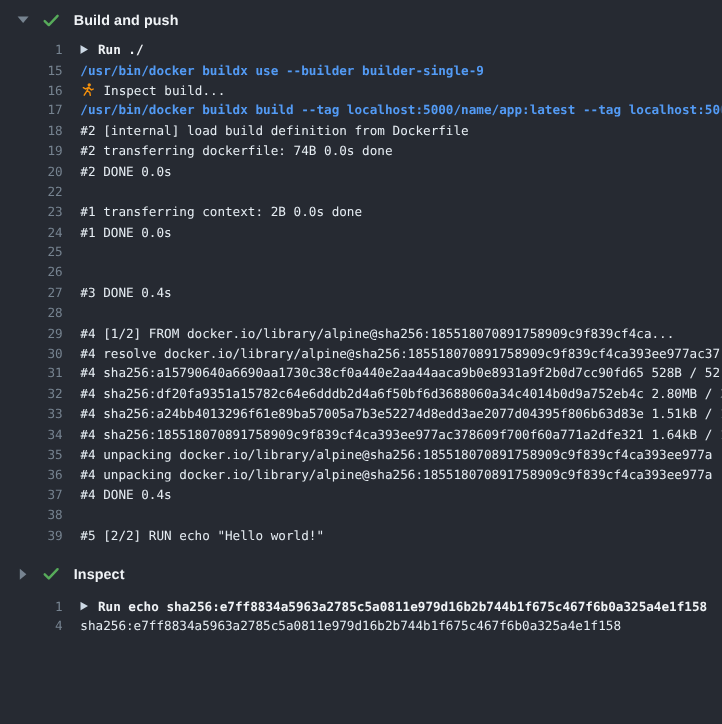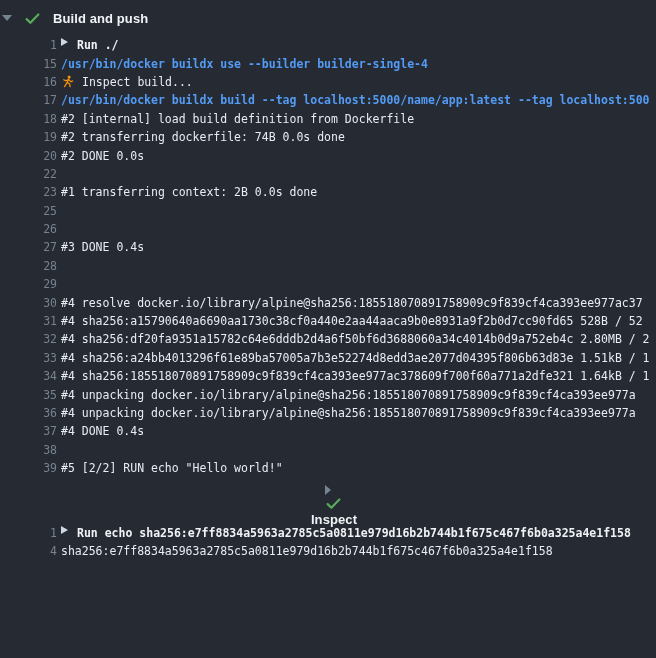--- a/index.html
+++ b/index.html
@@ -13,47 +13,47 @@
     --row-h:18.4px;
   }
   html,body{margin:0;padding:0;}
   body{
     width:656px;height:658px;overflow:hidden;
     background:var(--bg);
     font-family:"DejaVu Sans Mono","Liberation Mono",monospace;
     font-size:11.5px;color:var(--text);
   }
   .section-header{
-    display:flex;align-items:center;height:36px;cursor:pointer;
+    display:flex;align-items:center;height:36px;padding-left:14px;cursor:pointer;
   }
   .chev-box{width:14px;display:flex;justify-content:center;flex:none;}
   .chev-down{width:0;height:0;border-left:5px solid transparent;border-right:5px solid transparent;border-top:6px solid var(--chev);}
   .chev-right{width:0;height:0;border-top:5px solid transparent;border-bottom:5px solid transparent;border-left:6px solid var(--chev);}
   .check-box{margin-left:10px;width:17px;height:17px;flex:none;color:var(--green);}
   .check-box svg{display:block;width:17px;height:17px;}
   .section-title{
     margin-left:12px;
     font-family:"Liberation Sans","DejaVu Sans",sans-serif;
     font-size:13px;font-weight:700;color:var(--text-bright);
     letter-spacing:.1px;
   }
   .log-line{display:flex;align-items:center;height:var(--row-h);}
   .line-num{width:57px;flex:none;text-align:right;color:var(--num);user-select:none;cursor:pointer;}
-  .line-content{margin-left:4px;flex:1;min-width:0;display:flex;overflow:hidden;}
+  .line-content{margin-left:16px;flex:1;min-width:0;display:flex;align-items:center;overflow:hidden;}
   .line-text{white-space:pre;overflow:hidden;}
   .style-command .line-text{color:var(--blue);font-weight:bold;}
   .style-command-header .line-text{color:var(--text-bright);font-weight:bold;}
   .play-tri{
     width:0;height:0;flex:none;display:inline-block;
     border-top:4.5px solid transparent;border-bottom:4.5px solid transparent;
     border-left:7px solid #cdd9e5;margin-right:9px;
   }
   .emoji-ico{width:13px;height:13px;flex:none;margin-right:8px;display:inline-block;}
   .sec-inspect{margin-top:8px;}
-  .sec-inspect .section-header{height:36px;flex-direction:column;}
+  .sec-inspect .section-header{height:36px;}
   .sec-digest{margin-top:2px;}
   .sec-digest .section-header{height:32px;}
 </style>
 </head>
 <body>
 
 <div id="log-root">
   <section class="log-section sec-build">
     <div class="section-header">
       <span class="chev-box">
@@ -72,21 +72,21 @@
     <span class="line-content">
             <span class="play-tri"></span>
             <span class="line-text">Run ./</span>
           </span>
   </div>
 
 
   <div class="log-line style-command">
     <span class="line-num">15</span>
     <span class="line-content">
-            <span class="line-text">/usr/bin/docker buildx use --builder builder-single-4</span>
+            <span class="line-text">/usr/bin/docker buildx use --builder builder-single-9</span>
           </span>
   </div>
 
   <div class="log-line style-default">
     <span class="line-num">16</span>
     <span class="line-content">
             <svg class="emoji-ico" viewBox="0 0 16 16">
               <circle cx="10" cy="2.6" r="1.9" fill="#f4900c"></circle>
               <path d="M9.6 5 L7.6 9 M7.6 9 L4.4 14.2 M7.6 9 L10.6 11 L11.2 14.4 M9.6 5.4 L5.8 7.2 L3.4 5.8 M9.8 6 L12.4 8.2 L14.4 7.4" stroke="#f4900c" stroke-width="1.6" fill="none" stroke-linecap="round"></path>
             </svg>
@@ -127,20 +127,26 @@
     <span class="line-num">22</span>
   </div>
 
   <div class="log-line style-default">
     <span class="line-num">23</span>
     <span class="line-content">
             <span class="line-text">#1 transferring context: 2B 0.0s done</span>
           </span>
   </div>
 
+  <div class="log-line style-default">
+    <span class="line-num">24</span>
+    <span class="line-content">
+            <span class="line-text">#1 DONE 0.0s</span>
+          </span>
+  </div>
 
   <div class="log-line style-default">
     <span class="line-num">25</span>
     <span class="line-content">
             <span class="line-text"></span>
           </span>
   </div>
 
   <div class="log-line style-default">
     <span class="line-num">26</span>
@@ -155,20 +161,23 @@
 
   <div class="log-line style-default">
     <span class="line-num">28</span>
     <span class="line-content">
             <span class="line-text"></span>
           </span>
   </div>
 
   <div class="log-line style-default">
     <span class="line-num">29</span>
+    <span class="line-content">
+            <span class="line-text">#4 [1/2] FROM docker.io/library/alpine@sha256:185518070891758909c9f839cf4ca...</span>
+          </span>
   </div>
 
   <div class="log-line style-default">
     <span class="line-num">30</span>
     <span class="line-content">
             <span class="line-text">#4 resolve docker.io/library/alpine@sha256:185518070891758909c9f839cf4ca393ee977ac37</span>
           </span>
   </div>
 
   <div class="log-line style-default">

